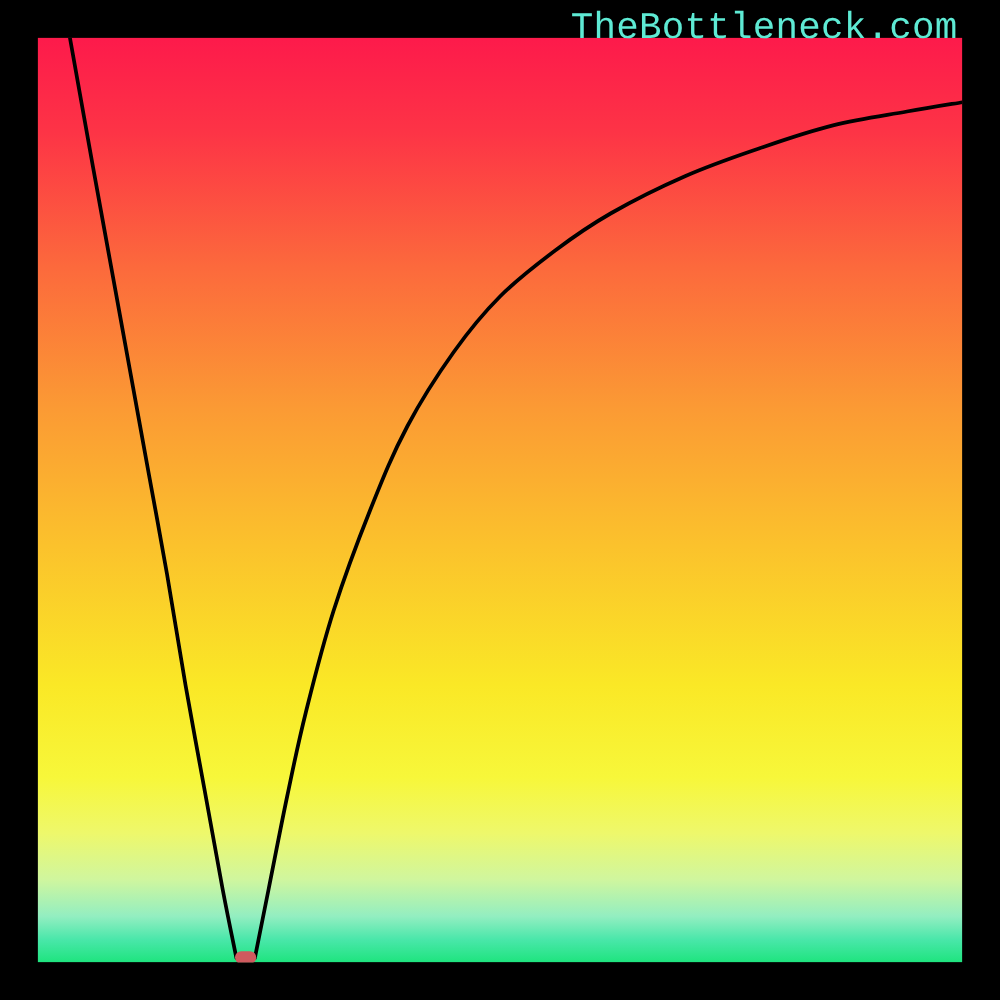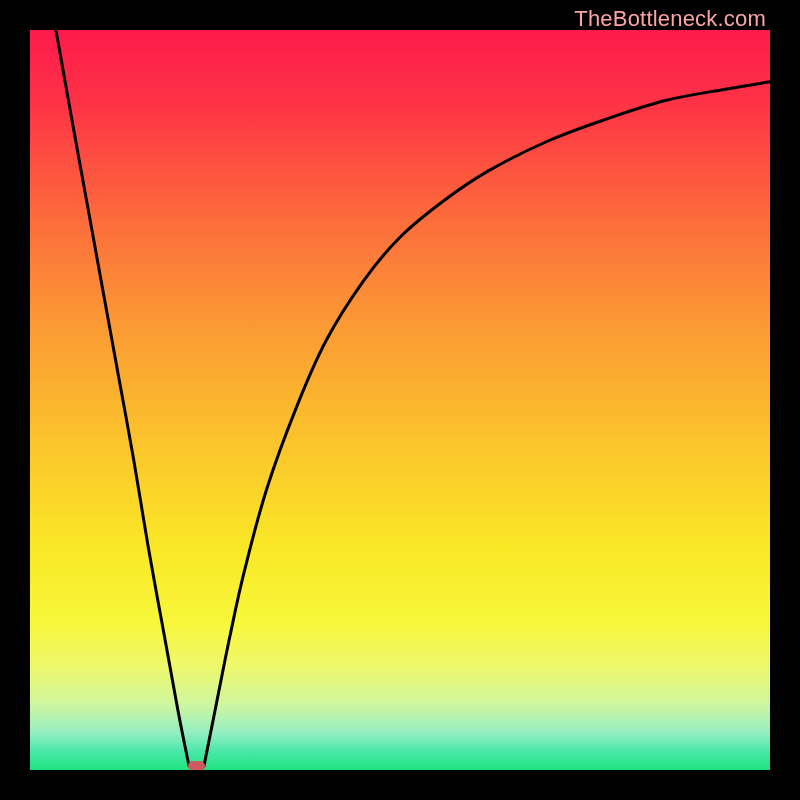--- a/index.html
+++ b/index.html
@@ -30,24 +30,25 @@
     inset: 0;
   }
   .curve-svg {
     position: absolute;
     inset: 0;
   }
   .watermark {
     position: absolute;
     top: 6px;
     right: 34px;
-    color: #fca5a5;
-    font-size: 22px;
+    color: #5eead4;
+    font-size: 30px;
     font-weight: 500;
     letter-spacing: 0.2px;
+    font-family: Liberation Mono, monospace;
   }
   .marker {
     position: absolute;
     background: #cf5a5e;
     border-radius: 8px;
   }
 </style>
 </head>
 <body>
 

